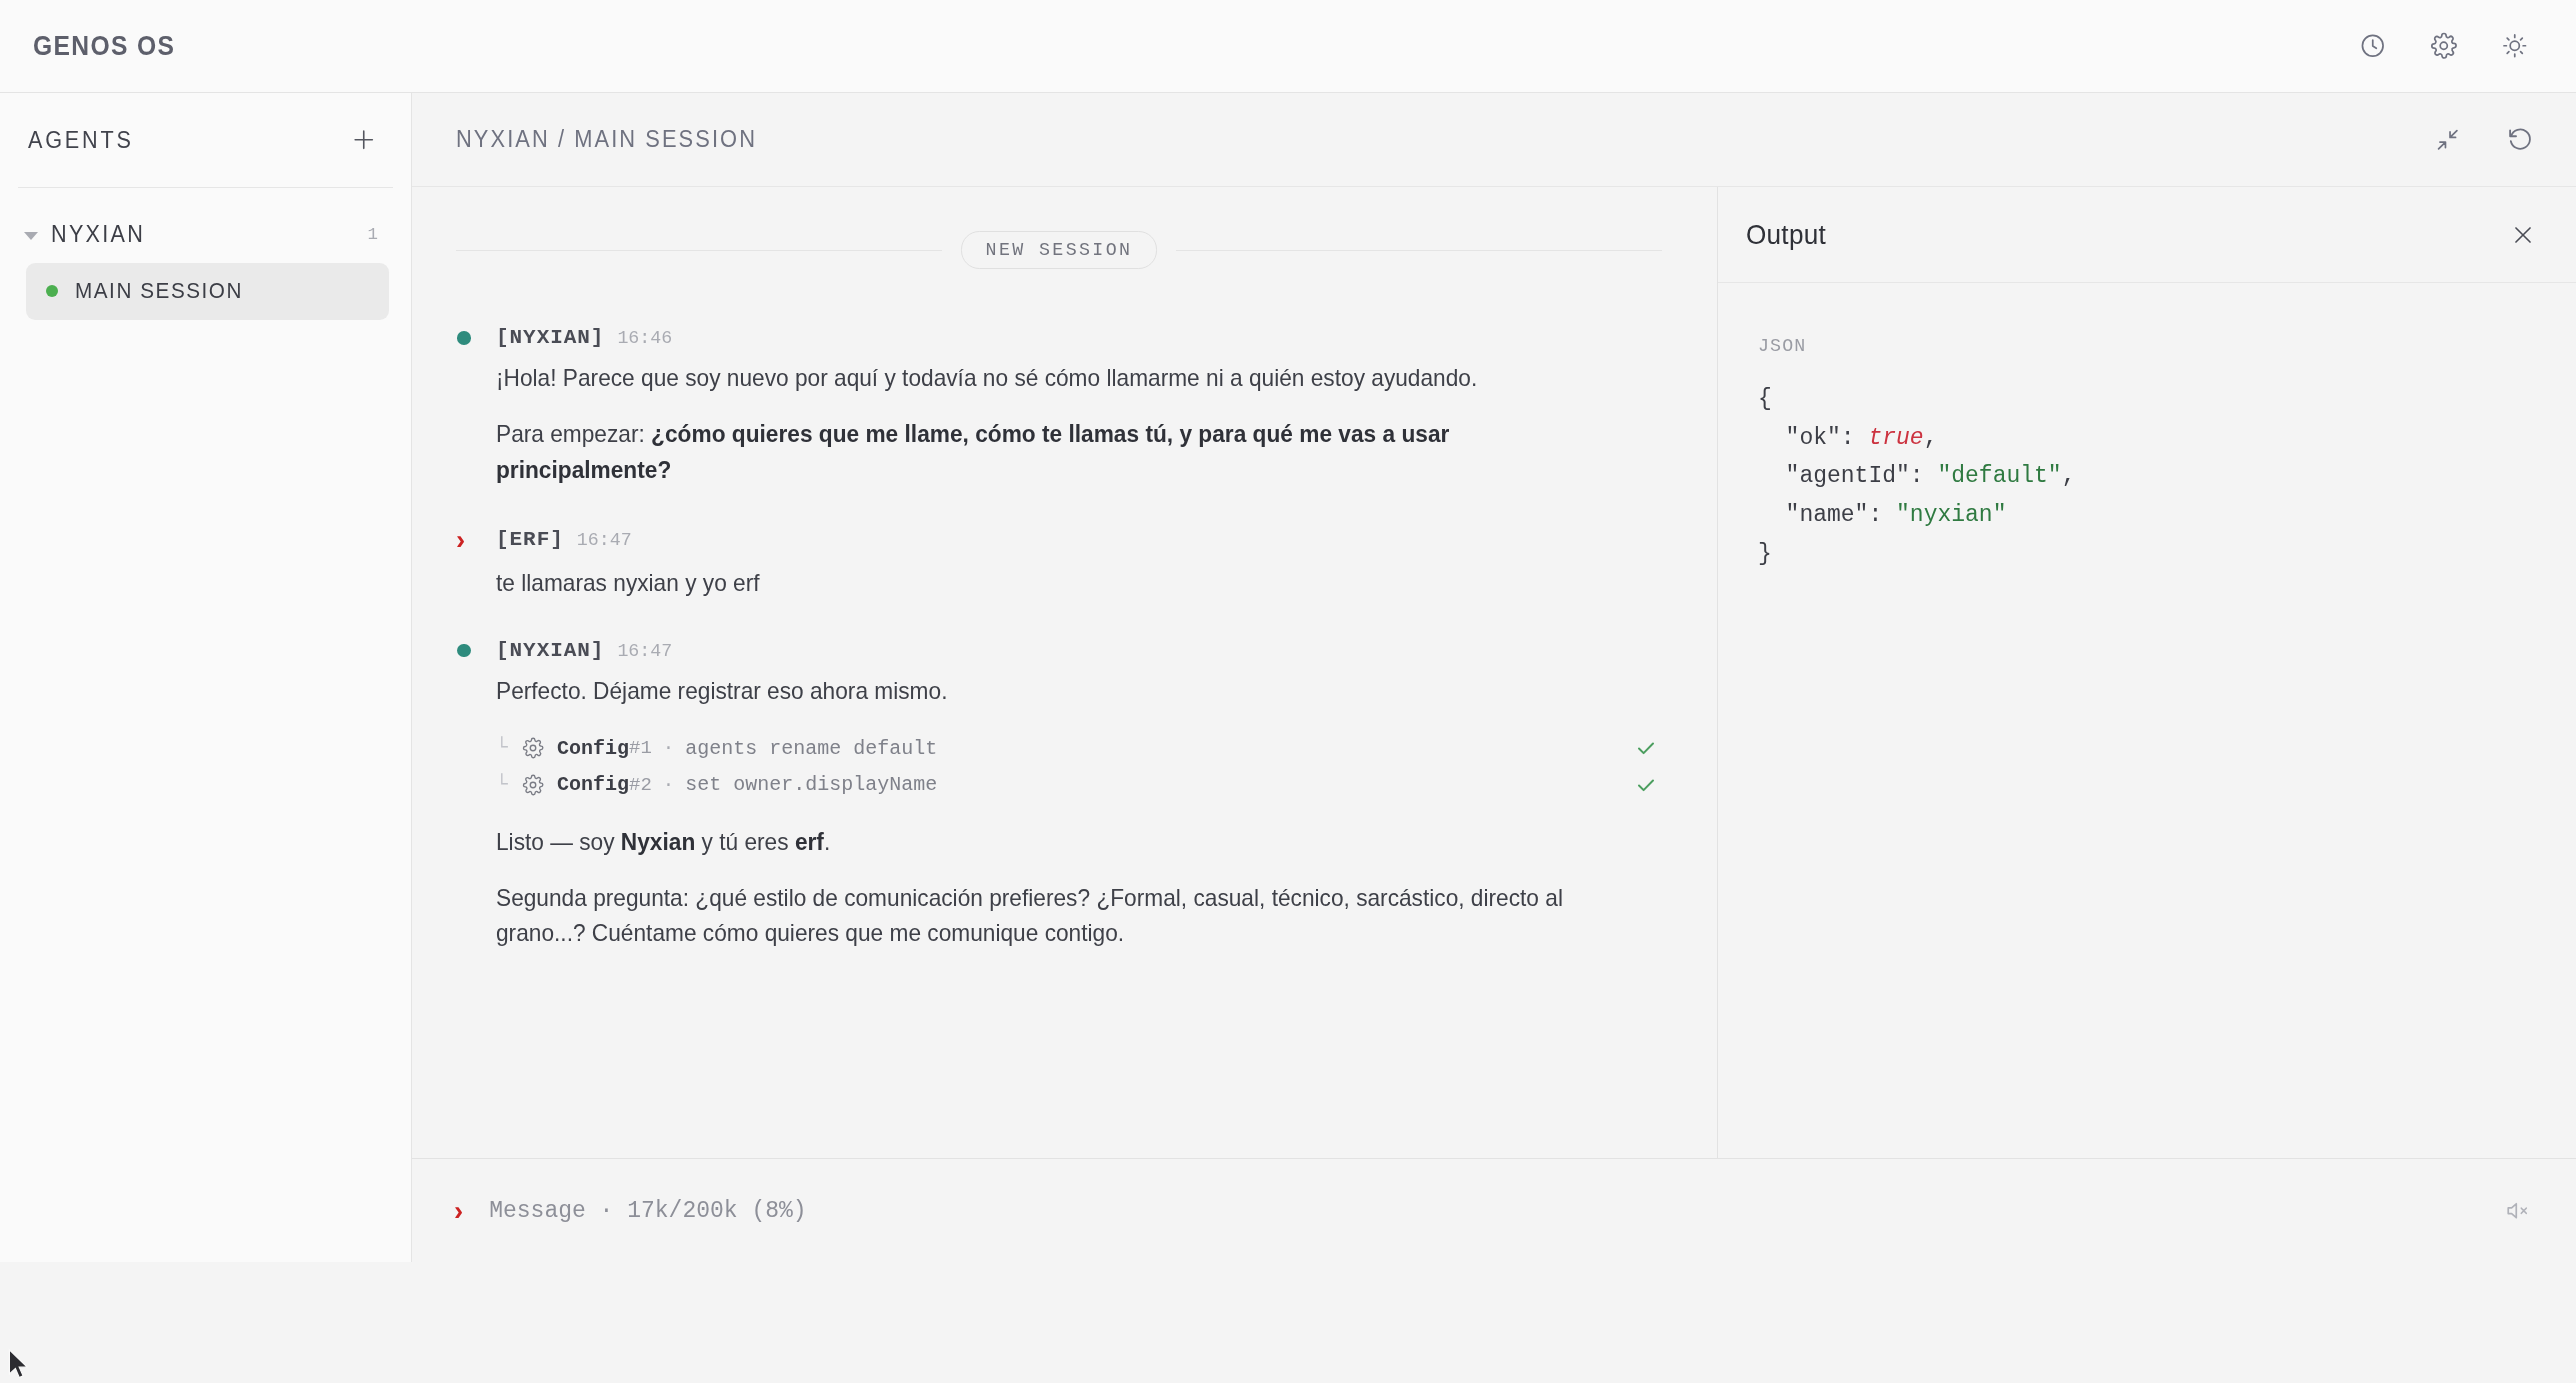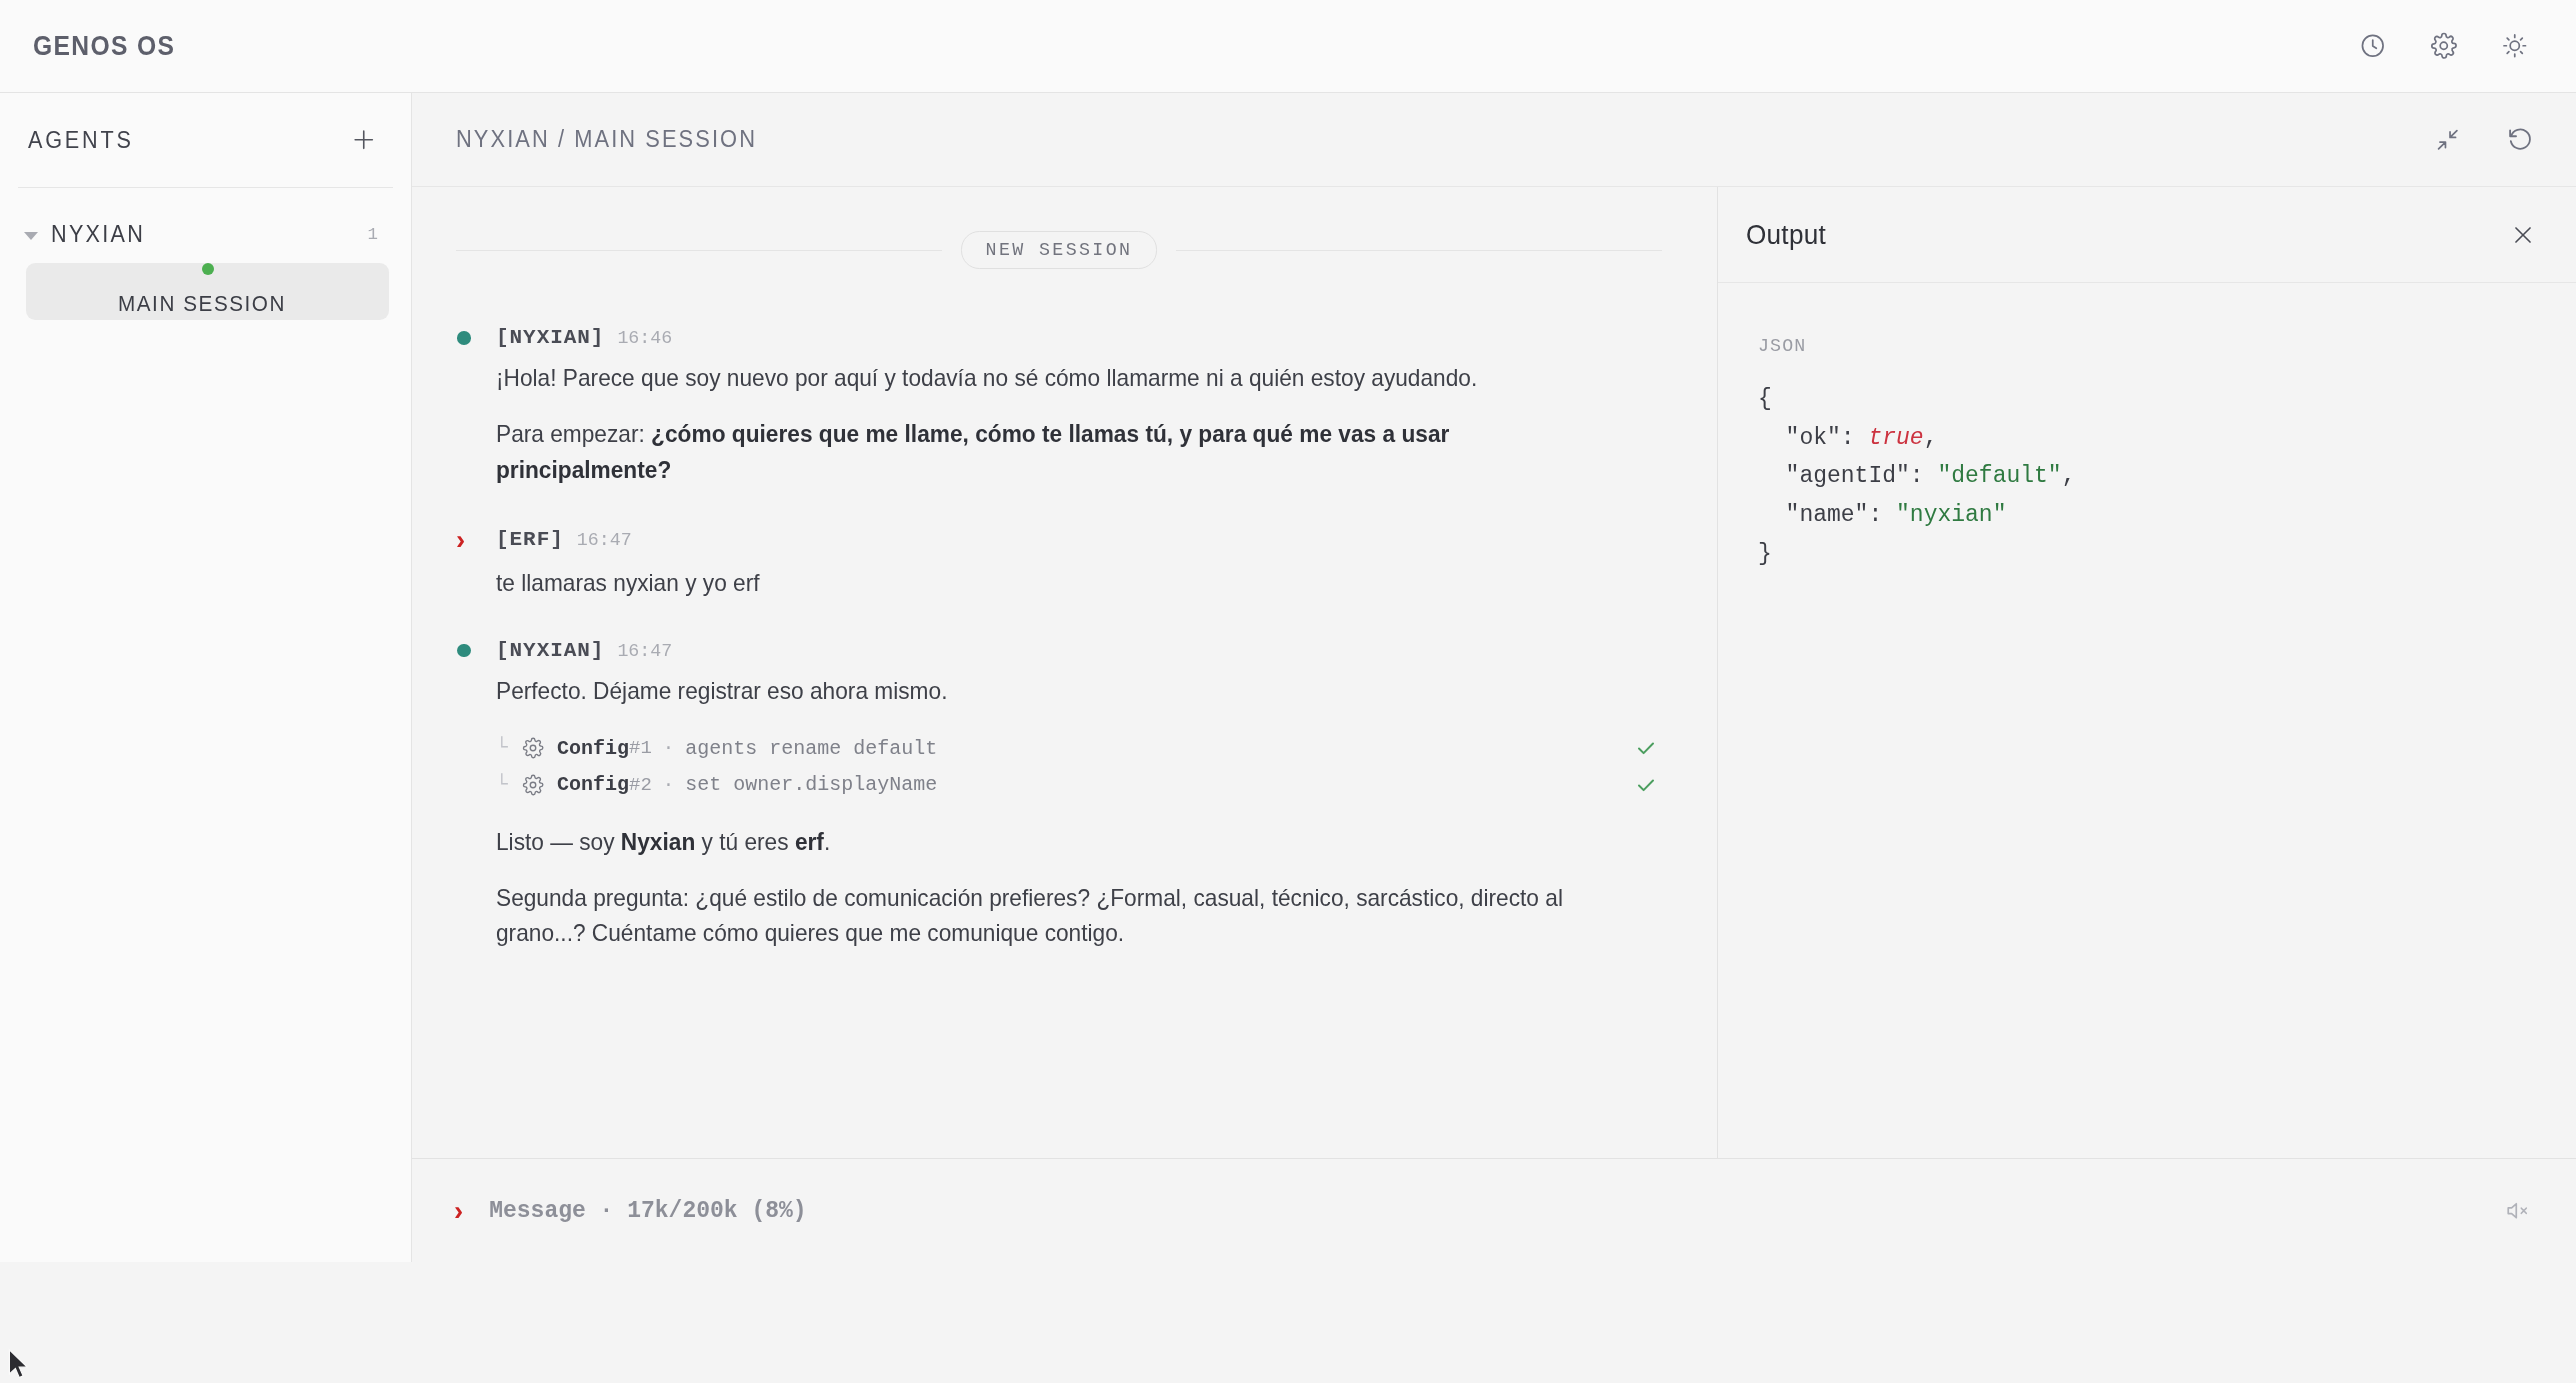--- a/index.html
+++ b/index.html
@@ -74,21 +74,21 @@
   .agent-count {
     font-family:"Liberation Mono","DejaVu Sans Mono",monospace;
     font-size:17.4px; color:#a9abb2;
   }
 
   .session-item {
     margin:9.2px 22px 0 26px;
     height:57px; border-radius:9.2px;
     background:#eaeaea;
     display:flex; align-items:center; gap:16.5px;
-    padding:0 20px; cursor:pointer;flex-direction:column;
+    padding:0 20px; cursor:pointer;
   }
   .session-dot { width:12px; height:12px; border-radius:50%; background:#4caf50; flex:0 0 12px; }
   .session-label {
     font-family:"Liberation Sans Narrow","Liberation Sans",sans-serif;
     font-size:22px; letter-spacing:0.075em; color:#3c3e46;
     transform:scaleX(.94); transform-origin:left center;
   }
 
   
   .main { flex:1 1 auto; display:flex; flex-direction:column; min-width:0; background:#f4f4f4; }
@@ -226,21 +226,21 @@
     padding:27.5px 40px 27.5px 42px;
     min-height:104px;
   }
   .composer-chev {
     font-family:"Liberation Sans",sans-serif; font-size:27.5px; font-weight:700;
     color:#cc2222; line-height:1; margin-right:26px;
   }
   .composer-input {
     flex:1 1 auto; border:none; outline:none; background:transparent;
     font-family:"Liberation Mono","DejaVu Sans Mono",monospace;
-    font-size:23px; color:#3c3e46;font-weight:bold;
+    font-size:23px; color:#3c3e46;
   }
   .composer-input::placeholder { color:#8d8f98; }
   .mute-btn { width:37px;height:37px;display:flex;align-items:center;justify-content:center;
               cursor:pointer; color:#b0b2b9; }
 
   
   .cursor { position:absolute; left:7.3px; top:1348px; width:24px; height:35px; pointer-events:none; }
 </style>
 </head>
 <body>

